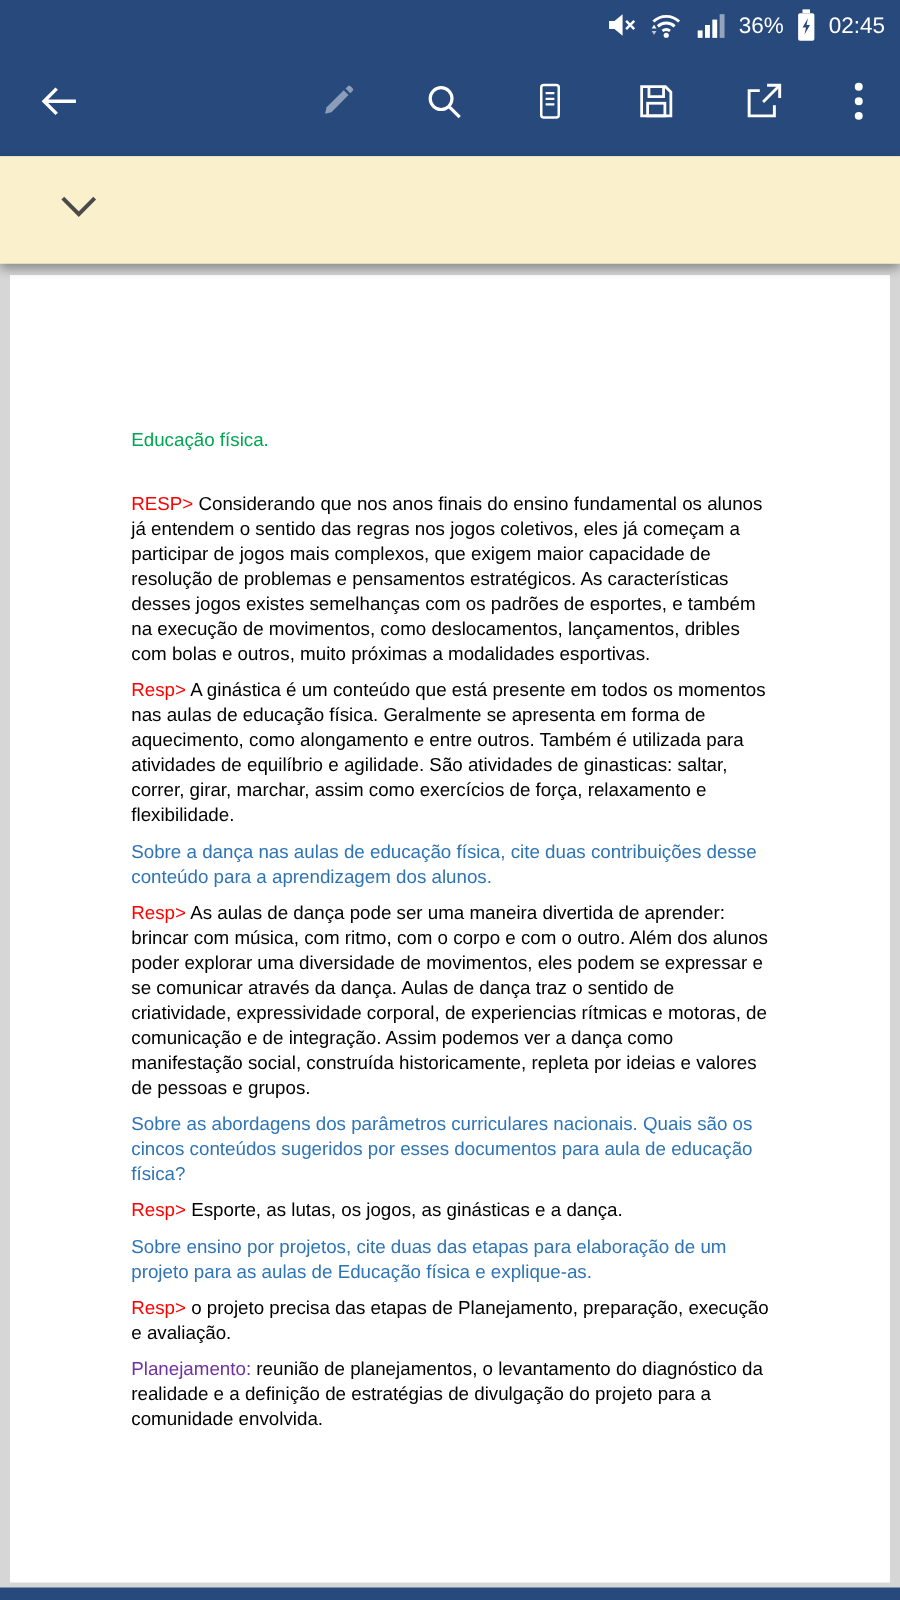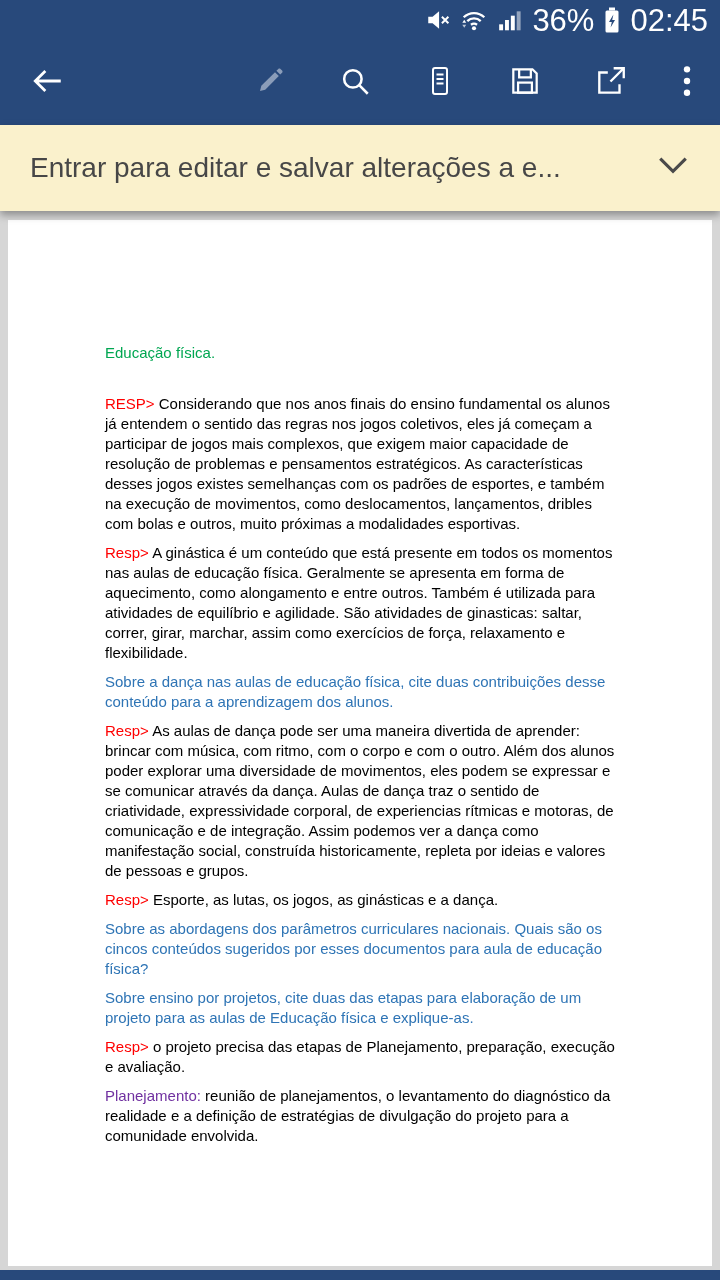--- a/index.html
+++ b/index.html
@@ -17,21 +17,21 @@
   }
 
   
   .status-bar {
     height:40px; flex:0 0 40px;
     background:#28497B;
     display:flex; align-items:center; justify-content:flex-end;
     gap:9px; padding:0 12px;
     color:#fff;
   }
-  .status-bar .stxt { font-size:31px; line-height:1; }
+  .status-bar .stxt { font-size:18px; line-height:1; }
   .status-bar svg { display:block; }
 
   
   .title-bar {
     height:58px; flex:0 0 58px;
     background:#28497B;
     display:flex; align-items:center; justify-content:center;
     color:#fff;
   }
   .title-bar .title { font-size:27px; font-weight:400; }
@@ -194,37 +194,36 @@
             <circle cx="6" cy="5" r="3" fill="#fff"></circle>
             <circle cx="6" cy="16" r="3" fill="#fff"></circle>
             <circle cx="6" cy="27" r="3" fill="#fff"></circle>
           </svg>
         </span>
       </button>
     </div>
   </div>
 
   <div class="banner">
-    <span class="banner-text">Entrar para editar e salvar alterações a e...</span>
     <span class="chev">
       <svg width="34" height="22" viewBox="0 0 32 20">
         <path d="M4 3l12 12L28 3" stroke="#4a4a4a" stroke-width="3" fill="none"></path>
       </svg>
     </span>
   </div>
 
   <div class="doc-area">
     <div class="page">
         <p class="para heading">Educação física.</p>
         <p class="para answer"><span class="prefix-red">RESP&gt; </span>Considerando que nos anos finais do ensino fundamental os alunos já entendem o sentido das regras nos jogos coletivos, eles já começam a participar de jogos mais complexos, que exigem maior capacidade de resolução de problemas e pensamentos estratégicos. As características desses jogos existes semelhanças com os padrões de esportes, e também na execução de movimentos, como deslocamentos, lançamentos, dribles com bolas e outros, muito próximas a modalidades esportivas.</p>
         <p class="para answer"><span class="prefix-red">Resp&gt; </span>A ginástica é um conteúdo que está presente em todos os momentos nas aulas de educação física. Geralmente se apresenta em forma de aquecimento, como alongamento e entre outros. Também é utilizada para atividades de equilíbrio e agilidade. São atividades de ginasticas: saltar, correr, girar, marchar, assim como exercícios de força, relaxamento e flexibilidade.</p>
         <p class="para question">Sobre a dança nas aulas de educação física, cite duas contribuições desse conteúdo para a aprendizagem dos alunos.</p>
         <p class="para answer"><span class="prefix-red">Resp&gt; </span>As aulas de dança pode ser uma maneira divertida de aprender: brincar com música, com ritmo, com o corpo e com o outro. Além dos alunos poder explorar uma diversidade de movimentos, eles podem se expressar e se comunicar através da dança. Aulas de dança traz o sentido de criatividade, expressividade corporal, de experiencias rítmicas e motoras, de comunicação e de integração. Assim podemos ver a dança como manifestação social, construída historicamente, repleta por ideias e valores de pessoas e grupos.</p>
+        <p class="para question">Sobre as abordagens dos parâmetros curriculares nacionais. Quais são os cincos conteúdos sugeridos por esses documentos para aula de educação física?</p>
         <p class="para answer"><span class="prefix-red">Resp&gt; </span>Esporte, as lutas, os jogos, as ginásticas e a dança.</p>
-        <p class="para question">Sobre as abordagens dos parâmetros curriculares nacionais. Quais são os cincos conteúdos sugeridos por esses documentos para aula de educação física?</p>
         <p class="para question">Sobre ensino por projetos, cite duas das etapas para elaboração de um projeto para as aulas de Educação física e explique-as.</p>
         <p class="para answer"><span class="prefix-red">Resp&gt; </span>o projeto precisa das etapas de Planejamento, preparação, execução e avaliação.</p>
         <p class="para answer"><span class="prefix-purple">Planejamento: </span>reunião de planejamentos, o levantamento do diagnóstico da realidade e a definição de estratégias de divulgação do projeto para a comunidade envolvida.</p>
       </div>
   </div>
 
   <div class="bottom-bar"></div>
 
 </div>
 

